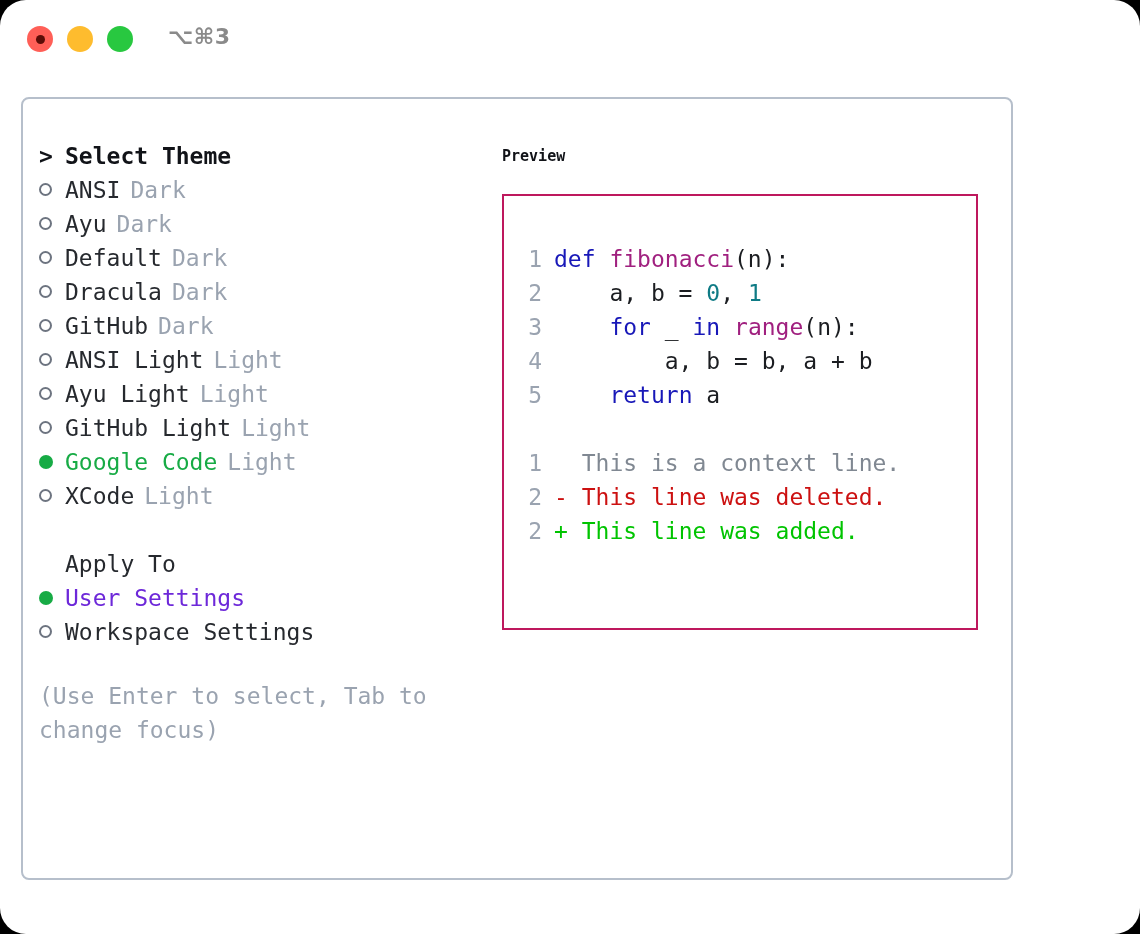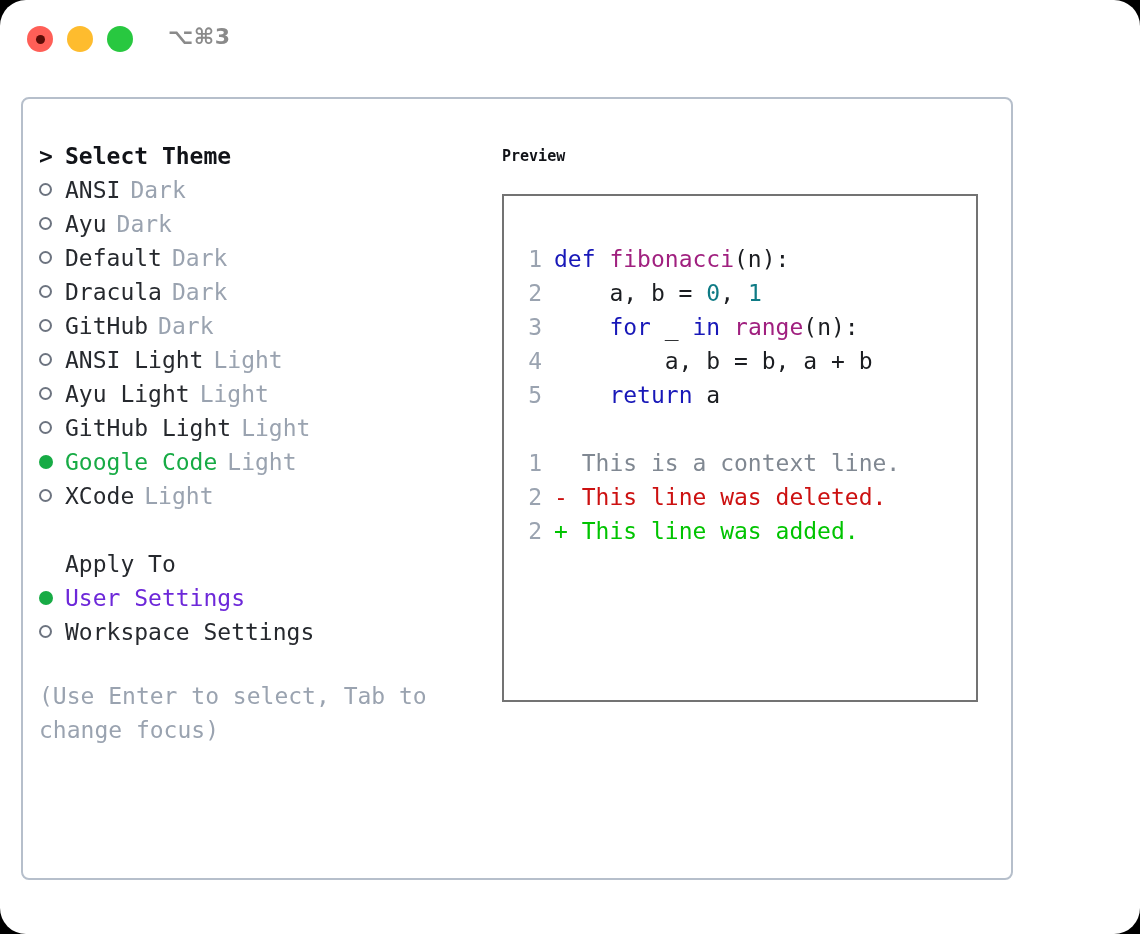--- a/index.html
+++ b/index.html
@@ -162,22 +162,22 @@
   }
   #preview-title {
     font-size: 15px;
     font-weight: 700;
     color: #111318;
     line-height: 34px;
   }
   #preview-box {
     margin-top: 21px;
     width: 476px;
-    height: 508px;
-    border: 2px solid #737373;
+    height: 436px;
+    border: 2px solid #be185d;
     box-sizing: border-box;
     background: #ffffff;
     position: relative;
   }
   #code-area {
     position: absolute;
     left: 12px;
     top: 46px;
     font-size: 23px;
     line-height: 34px;

